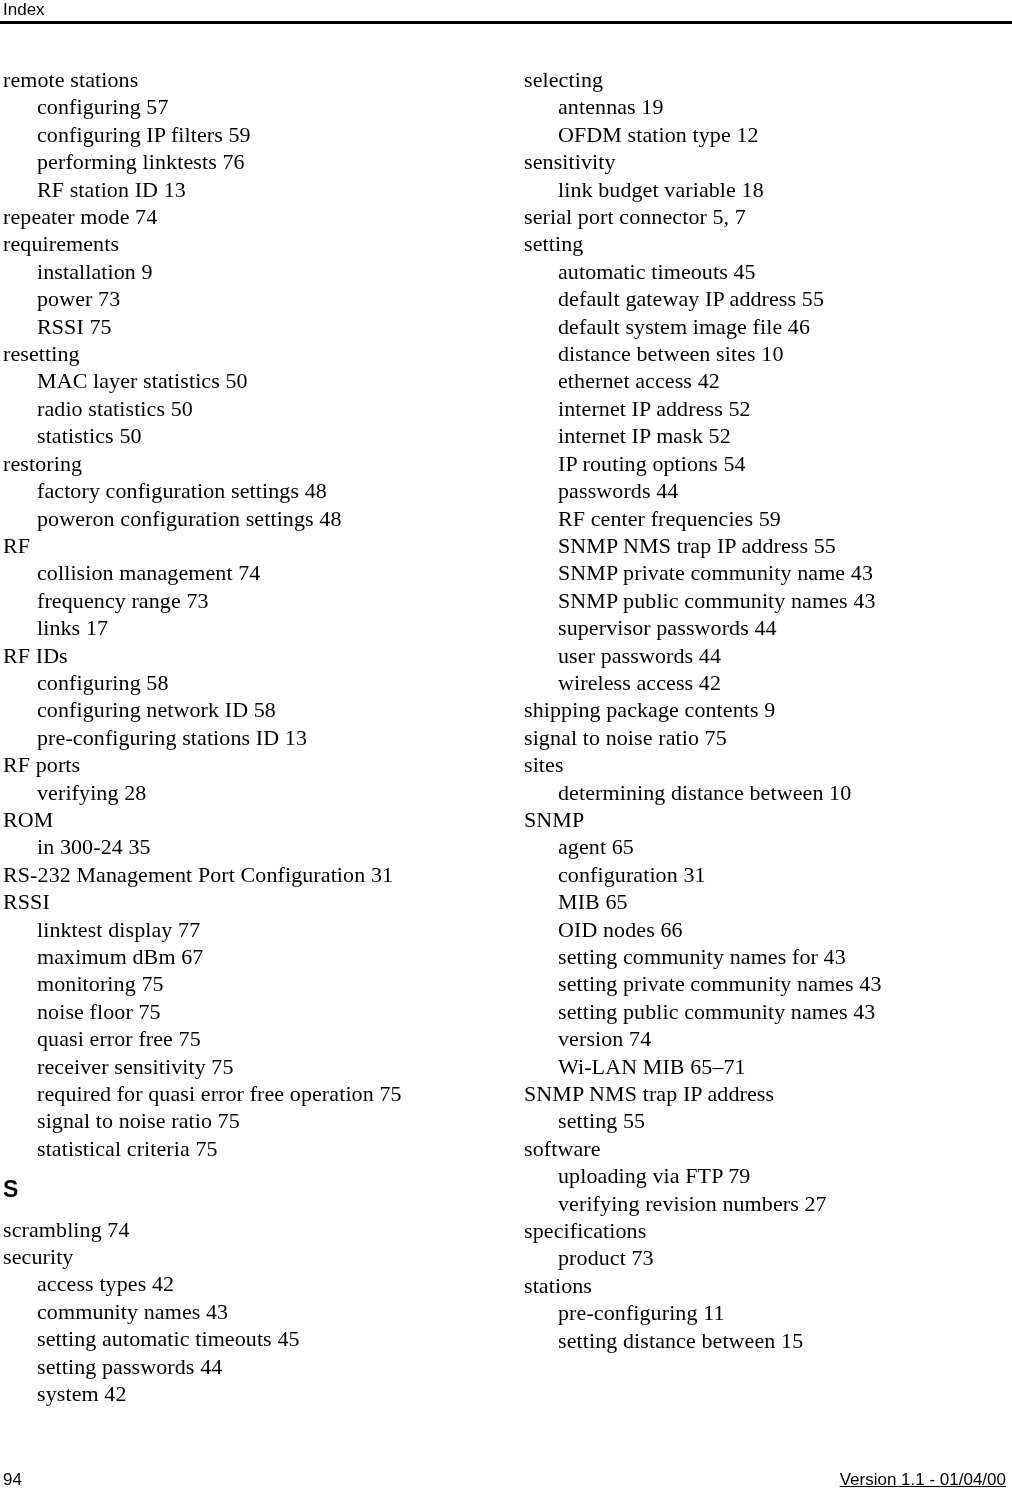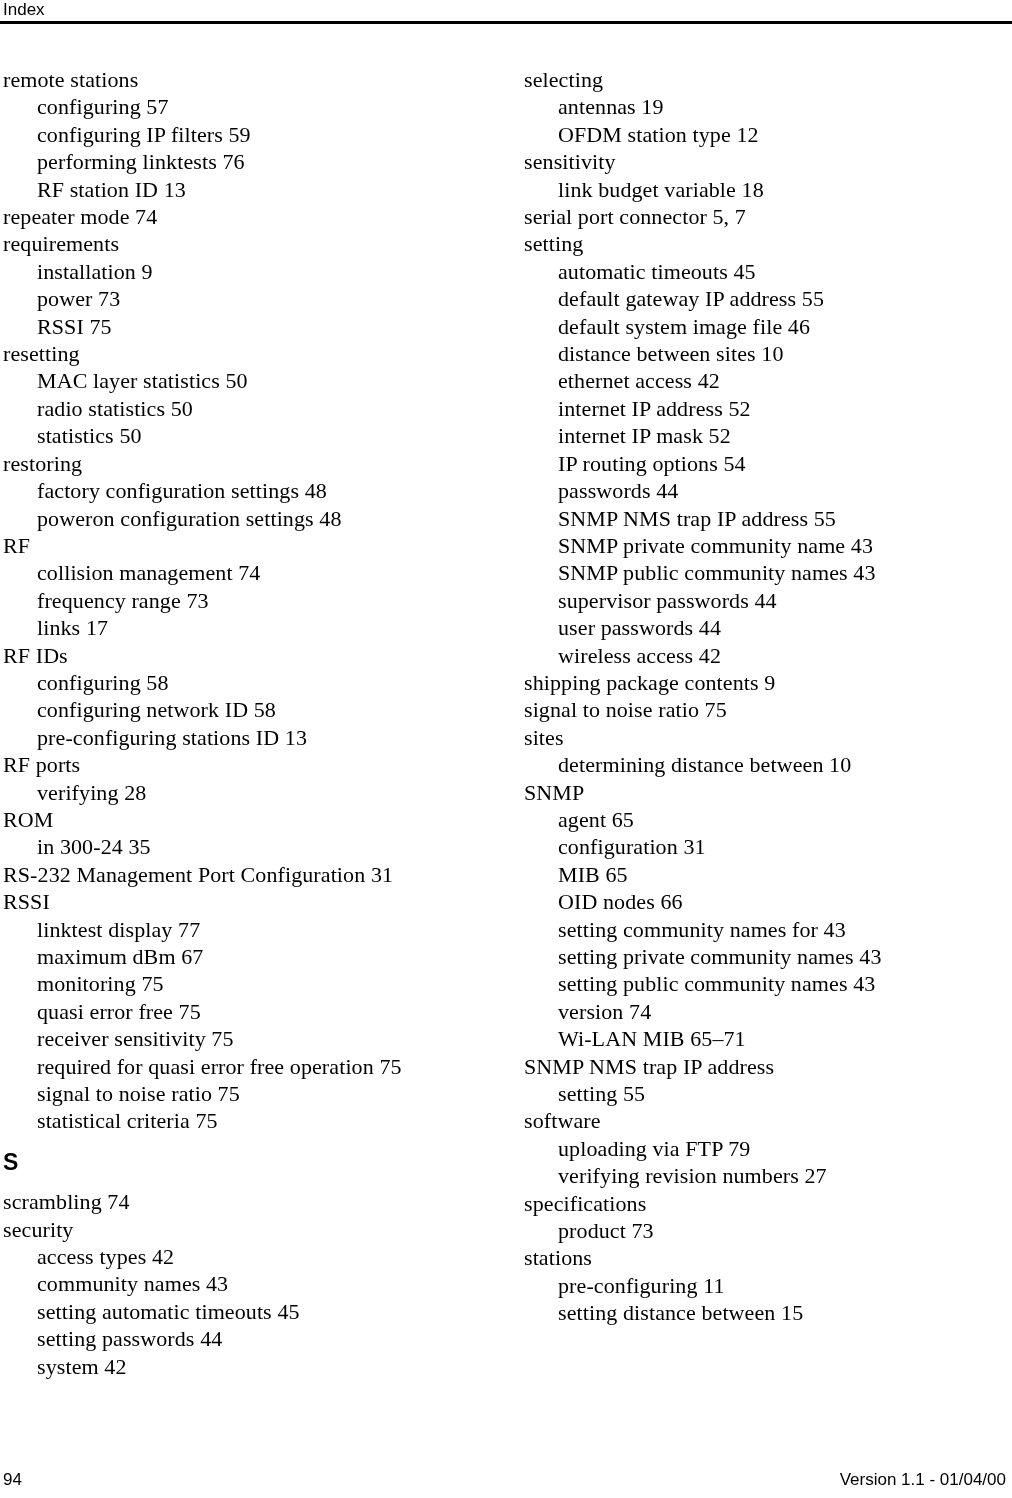--- a/index.html
+++ b/index.html
@@ -98,20 +98,21 @@
     white-space: nowrap;
   }
   .footer-version {
     position: absolute;
     right: 6px;
     top: 12px;
     font-family: "Liberation Sans", "DejaVu Sans", sans-serif;
     font-size: 17px;
     line-height: 20px;
     white-space: nowrap;
+    text-decoration: underline;
   }
 </style>
 </head>
 <body>
 
 <div class="page">
 
   <div class="header">
     <div class="header-title">Index</div>
     <div class="header-rule"></div>
@@ -146,20 +147,21 @@
         <div class="entry level-1">pre-configuring stations ID 13</div>
         <div class="entry level-0">RF ports</div>
         <div class="entry level-1">verifying 28</div>
         <div class="entry level-0">ROM</div>
         <div class="entry level-1">in 300-24 35</div>
         <div class="entry level-0">RS-232 Management Port Configuration 31</div>
         <div class="entry level-0">RSSI</div>
         <div class="entry level-1">linktest display 77</div>
         <div class="entry level-1">maximum dBm 67</div>
         <div class="entry level-1">monitoring 75</div>
+        <div class="entry level-1">noise floor 75</div>
         <div class="entry level-1">quasi error free 75</div>
         <div class="entry level-1">receiver sensitivity 75</div>
         <div class="entry level-1">required for quasi error free operation 75</div>
         <div class="entry level-1">signal to noise ratio 75</div>
         <div class="entry level-1">statistical criteria 75</div>
         <div class="letter-heading">S</div>
         <div class="entry level-0">scrambling 74</div>
         <div class="entry level-0">security</div>
         <div class="entry level-1">access types 42</div>
         <div class="entry level-1">community names 43</div>
@@ -177,20 +179,21 @@
         <div class="entry level-0">setting</div>
         <div class="entry level-1">automatic timeouts 45</div>
         <div class="entry level-1">default gateway IP address 55</div>
         <div class="entry level-1">default system image file 46</div>
         <div class="entry level-1">distance between sites 10</div>
         <div class="entry level-1">ethernet access 42</div>
         <div class="entry level-1">internet IP address 52</div>
         <div class="entry level-1">internet IP mask 52</div>
         <div class="entry level-1">IP routing options 54</div>
         <div class="entry level-1">passwords 44</div>
+        <div class="entry level-1">RF center frequencies 59</div>
         <div class="entry level-1">SNMP NMS trap IP address 55</div>
         <div class="entry level-1">SNMP private community name 43</div>
         <div class="entry level-1">SNMP public community names 43</div>
         <div class="entry level-1">supervisor passwords 44</div>
         <div class="entry level-1">user passwords 44</div>
         <div class="entry level-1">wireless access 42</div>
         <div class="entry level-0">shipping package contents 9</div>
         <div class="entry level-0">signal to noise ratio 75</div>
         <div class="entry level-0">sites</div>
         <div class="entry level-1">determining distance between 10</div>

